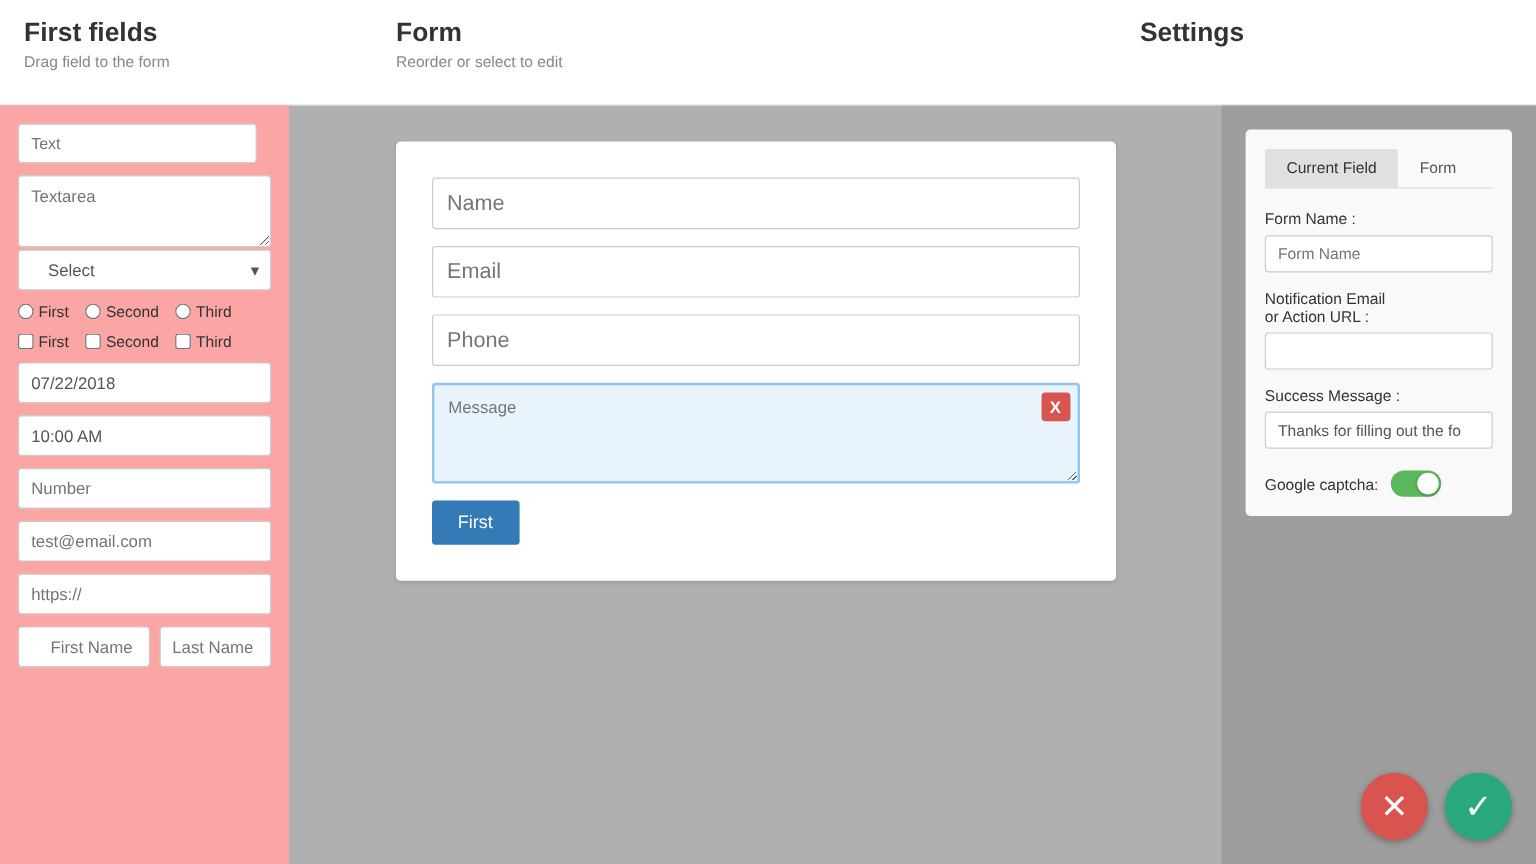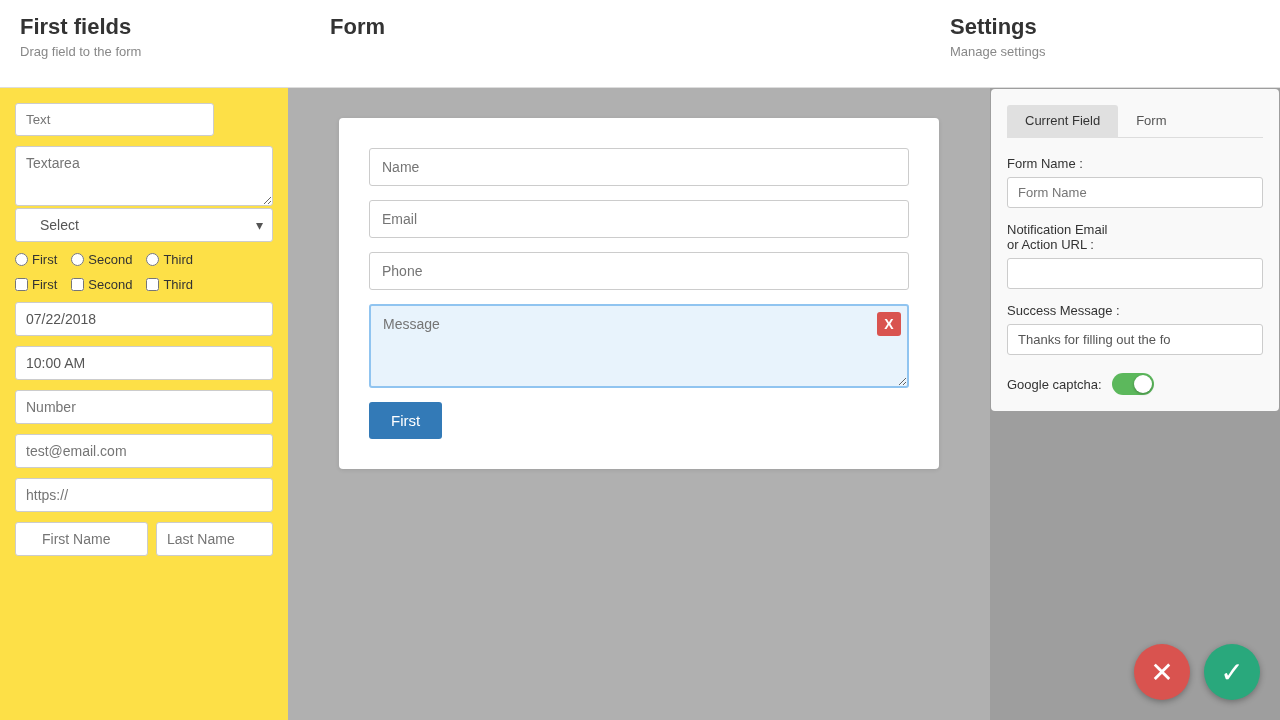--- a/index.html
+++ b/index.html
@@ -33,22 +33,22 @@
 
     
     .main {
       display: flex;
       height: 632px;
       background: #b0b0b0;
     }
 
     
     .left-panel {
-      width: 288px;
-      background: #fde047;
+      width: 241px;
+      background: #fca5a5;
       padding: 15px;
       overflow-y: auto;
       flex-shrink: 0;
     }
     .field-item {
       background: #fff;
       border: 1px solid #ccc;
       border-radius: 3px;
       padding: 8px 10px;
       margin-bottom: 10px;
@@ -151,21 +151,21 @@
     .form-card-title {
       font-size: 24px;
       color: #333;
       margin-bottom: 20px;
     }
     .form-field-input {
       width: 100%;
       border: 1px solid #ccc;
       border-radius: 3px;
       padding: 10px 12px;
-      font-size: 14px;
+      font-size: 18px;
       color: #999;
       margin-bottom: 14px;
       font-family: Arial, sans-serif;
       outline: none;
     }
     .message-wrapper {
       position: relative;
       margin-bottom: 14px;
       border: 2px solid #90c4f0;
       border-radius: 3px;
@@ -206,23 +206,23 @@
       color: #fff;
       border: none;
       border-radius: 3px;
       padding: 10px 22px;
       font-size: 15px;
       cursor: pointer;
     }
 
     
     .right-panel {
-      width: 290px;
+      width: 262px;
       background: #9e9e9e;
-      padding: 1px;
+      padding: 20px;
       flex-shrink: 0;
     }
     .settings-card {
       background: #f9f9f9;
       border-radius: 4px;
       padding: 16px;
     }
     .tab-row {
       display: flex;
       margin-bottom: 18px;
@@ -320,24 +320,24 @@
 </head>
 <body>
 
 <div class="header">
   <div class="header-section">
     <div class="header-title">First fields</div>
     <div class="header-subtitle">Drag field to the form</div>
   </div>
   <div class="header-section form-section">
     <div class="header-title">Form</div>
+    <div class="header-subtitle">Reorder or select to edit</div>
   </div>
   <div class="header-section">
     <div class="header-title">Settings</div>
-    <div class="header-subtitle">Manage settings</div>
   </div>
 </div>
 
 <div class="main">
 
   <div class="left-panel">
     <input class="field-item" type="text" placeholder="Text" style="">
     <textarea class="field-textarea" placeholder="Textarea" style=""></textarea>
     <div class="field-select-wrapper">
       <select class="field-select">

